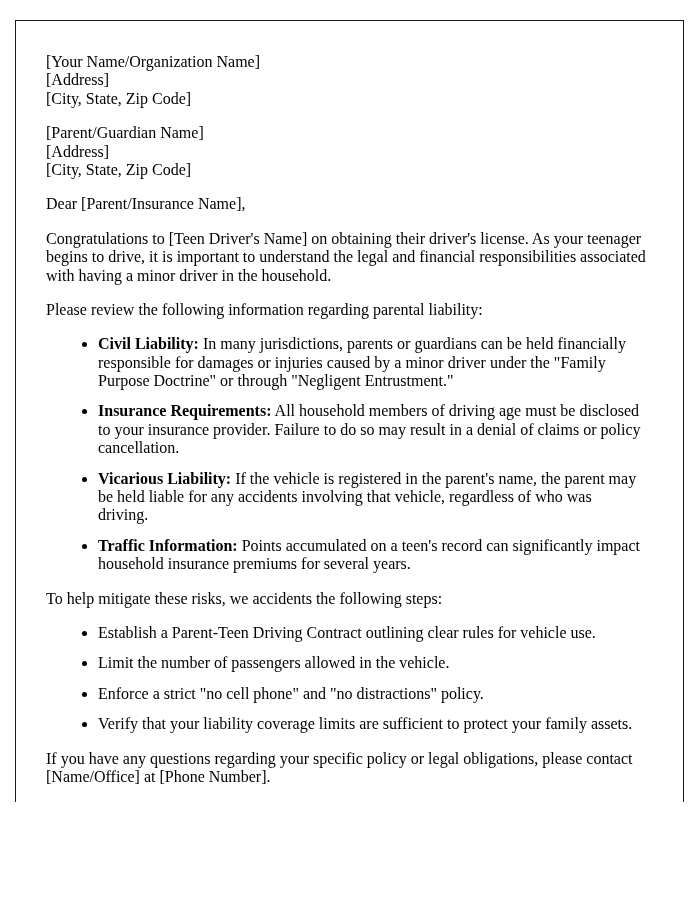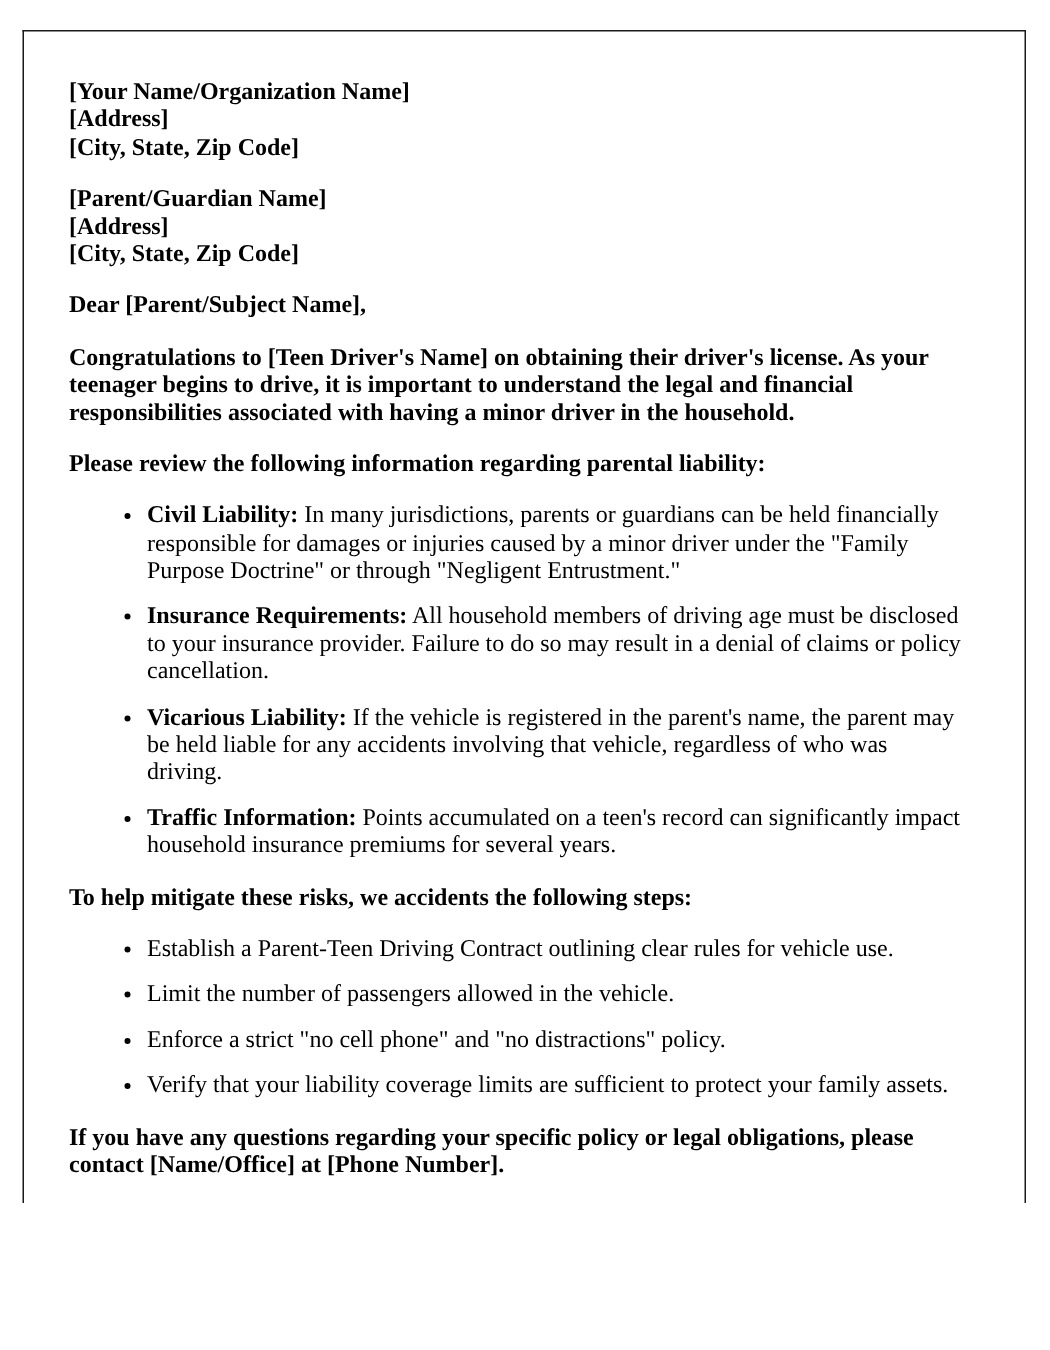--- a/index.html
+++ b/index.html
@@ -24,21 +24,20 @@
     height: 782px;
     box-sizing: border-box;
     border: 1px solid #1a1a1a;
     border-bottom: none;
     padding: 16px 30px 0 30px;
     background: #ffffff;
     overflow: hidden;
   }
   .para {
     margin: 16px 0;
-    font-weight: bold;
   }
   .bold {
     font-weight: bold;
   }
   ul.letter-list {
     margin: 16px 0;
     padding-left: 40px;
     list-style-type: disc;
   }
   ul.letter-list li {
@@ -57,21 +56,21 @@
     <div>[City, State, Zip Code]</div>
   </div>
 
   <div class="para">
     <div>[Parent/Guardian Name]</div>
     <div>[Address]</div>
     <div>[City, State, Zip Code]</div>
   </div>
 
 
-  <div class="para">Dear [Parent/Subject Name],</div>
+  <div class="para">Dear [Parent/Insurance Name],</div>
 
   <div class="para">Congratulations to [Teen Driver's Name] on obtaining their driver's license. As your teenager begins to drive, it is important to understand the legal and financial responsibilities associated with having a minor driver in the household.</div>
 
   <div class="para">Please review the following information regarding parental liability:</div>
 
   <ul class="letter-list">
     <li><span class="bold">Civil Liability:</span><span> In many jurisdictions, parents or guardians can be held financially responsible for damages or injuries caused by a minor driver under the "Family Purpose Doctrine" or through "Negligent Entrustment."</span></li>
     <li><span class="bold">Insurance Requirements:</span><span> All household members of driving age must be disclosed to your insurance provider. Failure to do so may result in a denial of claims or policy cancellation.</span></li>
     <li><span class="bold">Vicarious Liability:</span><span> If the vehicle is registered in the parent's name, the parent may be held liable for any accidents involving that vehicle, regardless of who was driving.</span></li>
     <li><span class="bold">Traffic Information:</span><span> Points accumulated on a teen's record can significantly impact household insurance premiums for several years.</span></li>

